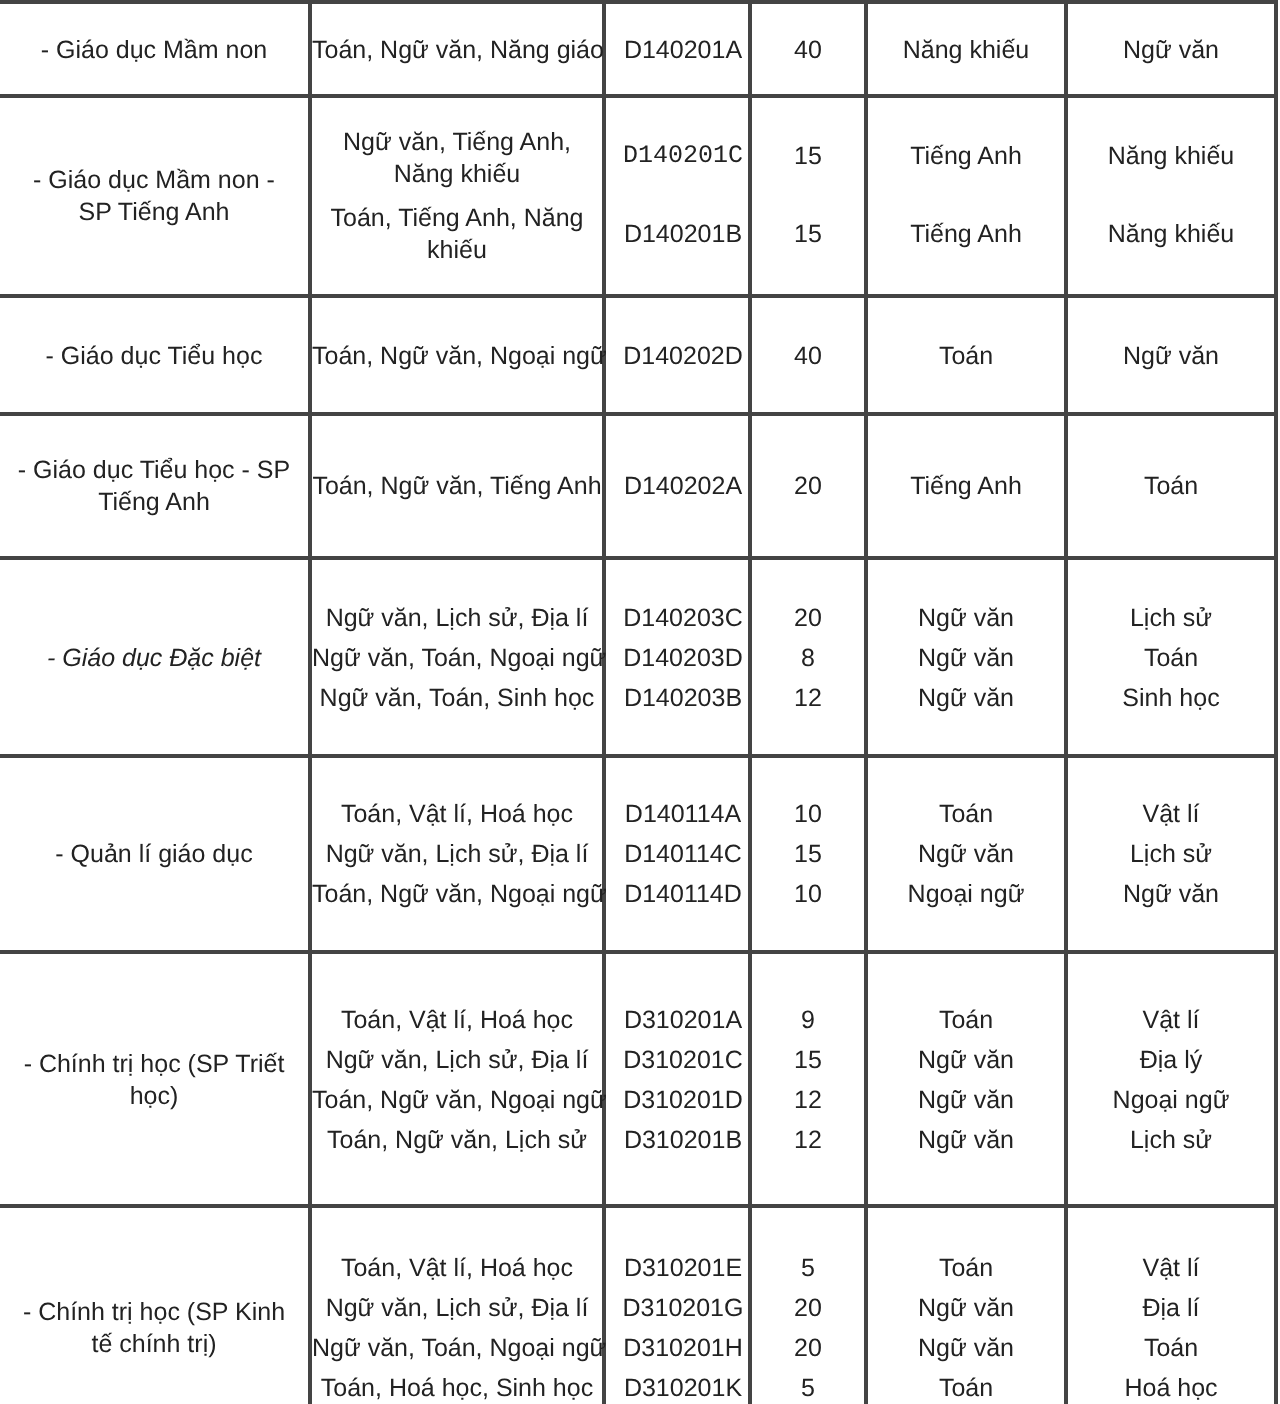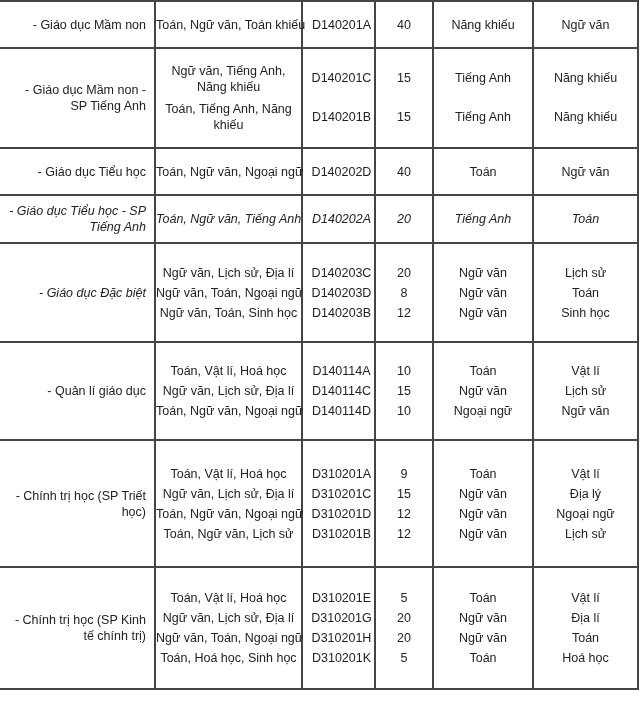--- a/index.html
+++ b/index.html
@@ -2,21 +2,21 @@
 <html><head>
 <meta charset="utf-8">
 <style>
   html, body { margin: 0; padding: 0; background: #ffffff; }
   body { width: 640px; height: 702px; overflow: hidden; position: relative;
          font-family: "Liberation Sans", sans-serif; color: #222; }
   table { position: absolute; left: 0; top: 0; border-collapse: collapse;
           table-layout: fixed; width: 638px; font-size: 12.5px; }
   td { border: 2px solid #444; text-align: center; vertical-align: middle;
        padding: 0; line-height: 16px; }
-  td.major { border-left: none; text-align: right; }
+  td.major { border-left: none; }
   .line { display: block; height: 20px; line-height: 20px; white-space: nowrap; overflow: visible; }
   .line.wrap { height: auto; line-height: 16px; white-space: normal; padding: 3px 0; }
   td.code { text-align: left; padding-left: 6px; }
   .code .line { text-align: center; }
 </style>
 </head>
 <body>
 
 <table>
   <colgroup>
@@ -24,21 +24,21 @@
     <col style="width:147px">
     <col style="width:73px">
     <col style="width:58px">
     <col style="width:100px">
     <col style="width:105px">
   </colgroup>
   <tbody id="tbody">
       <tr style="height: 47px;">
         <td class="major"><span style="display: inline-block; padding: 0px 8px;">- Giáo dục Mầm non</span></td>
         <td>
-          <span class="line">Toán, Ngữ văn, Toán khiếu</span>
+          <span class="line">Toán, Ngữ văn, Năng giáo</span>
         </td>
         <td class="code">
           <span class="line">D140201A</span>
         </td>
         <td>
           <span class="line">40</span>
         </td>
         <td>
           <span class="line">Năng khiếu</span>
         </td>
@@ -46,55 +46,55 @@
           <span class="line">Ngữ văn</span>
         </td>
       </tr>
       <tr style="height: 100px;">
         <td class="major"><span style="display: inline-block; padding: 0px 8px;">- Giáo dục Mầm non - SP Tiếng Anh</span></td>
         <td>
           <span class="line wrap">Ngữ văn, Tiếng Anh, Năng khiếu</span>
           <span class="line wrap">Toán, Tiếng Anh, Năng khiếu</span>
         </td>
         <td class="code">
-          <span class="line" style="height: 39px; line-height: 39px;">D140201C</span>
+          <span class="line" style="height: 39px; line-height: 39px; font-family: Liberation Mono, monospace;">D140201C</span>
           <span class="line" style="height: 39px; line-height: 39px;">D140201B</span>
         </td>
         <td>
           <span class="line" style="height: 39px; line-height: 39px;">15</span>
           <span class="line" style="height: 39px; line-height: 39px;">15</span>
         </td>
         <td>
           <span class="line" style="height: 39px; line-height: 39px;">Tiếng Anh</span>
           <span class="line" style="height: 39px; line-height: 39px;">Tiếng Anh</span>
         </td>
         <td>
           <span class="line" style="height: 39px; line-height: 39px;">Năng khiếu</span>
           <span class="line" style="height: 39px; line-height: 39px;">Năng khiếu</span>
         </td>
       </tr>
-      <tr style="height: 47px;">
+      <tr style="height: 59px;">
         <td class="major"><span style="display: inline-block; padding: 0px 8px;">- Giáo dục Tiểu học</span></td>
         <td>
           <span class="line">Toán, Ngữ văn, Ngoại ngữ</span>
         </td>
         <td class="code">
           <span class="line">D140202D</span>
         </td>
         <td>
           <span class="line">40</span>
         </td>
         <td>
           <span class="line">Toán</span>
         </td>
         <td>
           <span class="line">Ngữ văn</span>
         </td>
       </tr>
-      <tr style="height: 48px; font-style: italic;">
+      <tr style="height: 72px;">
         <td class="major"><span style="display: inline-block; padding: 0px 8px;">- Giáo dục Tiểu học - SP Tiếng Anh</span></td>
         <td>
           <span class="line">Toán, Ngữ văn, Tiếng Anh</span>
         </td>
         <td class="code">
           <span class="line">D140202A</span>
         </td>
         <td>
           <span class="line">20</span>
         </td>

